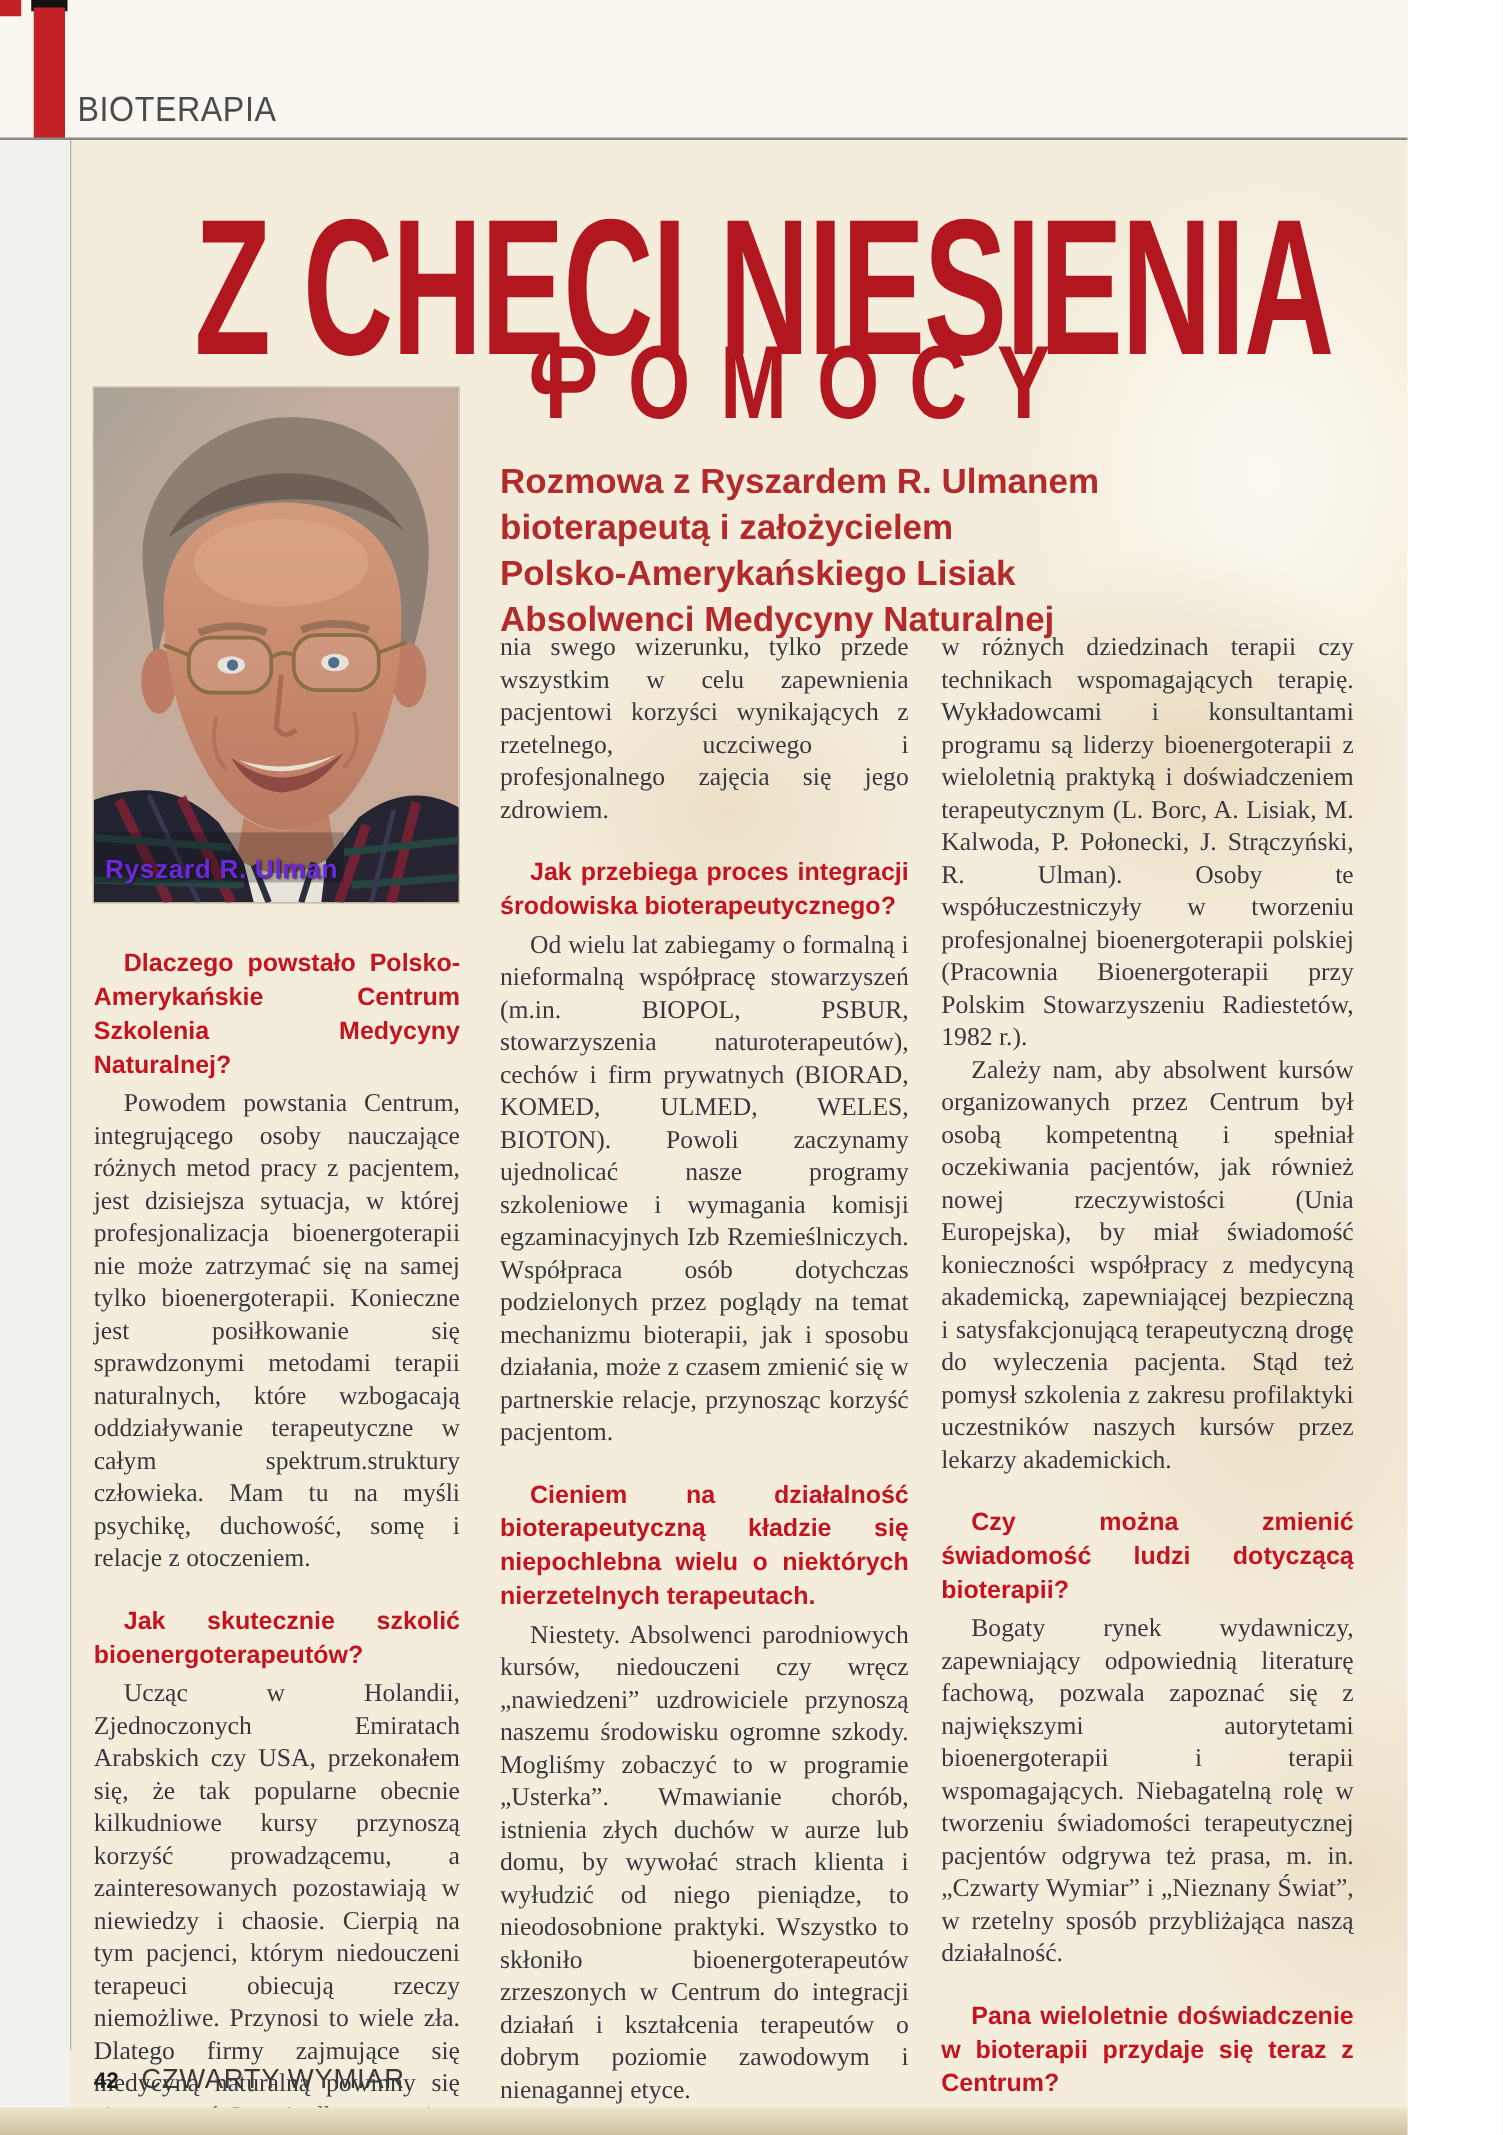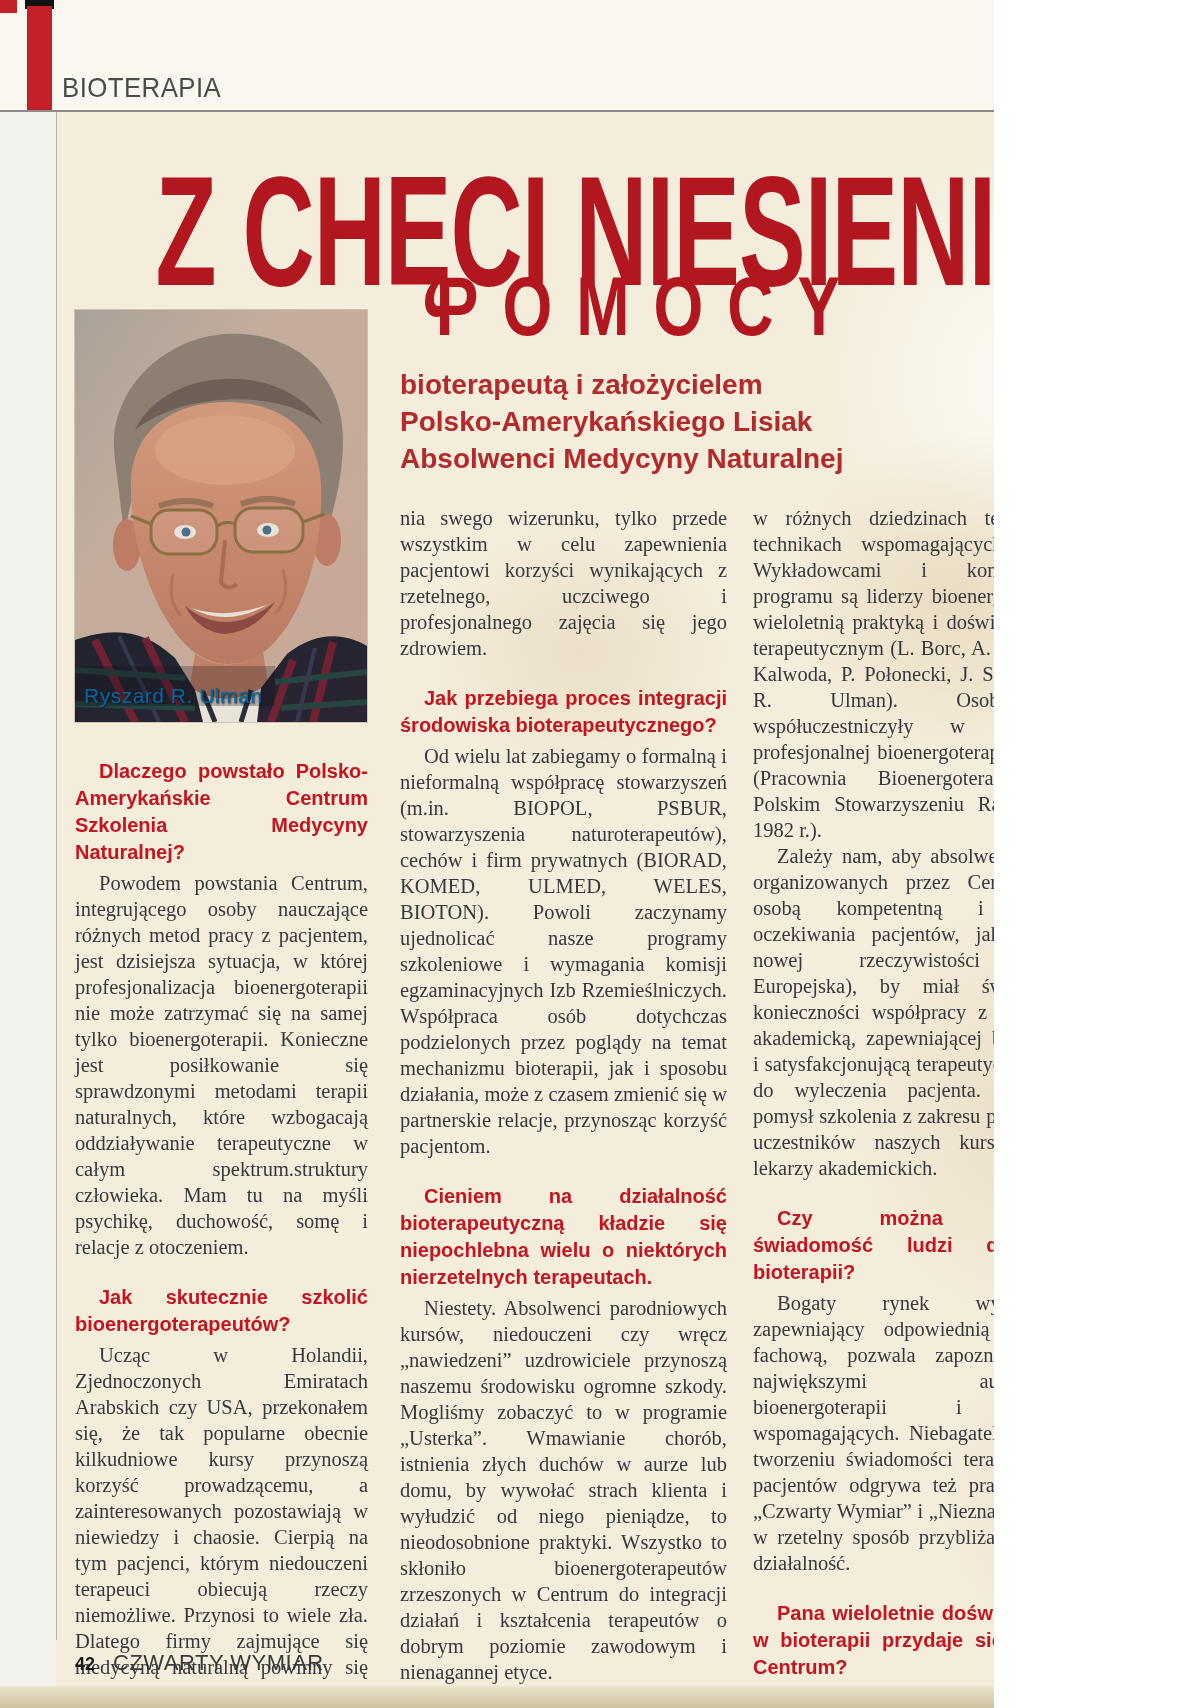--- a/index.html
+++ b/index.html
@@ -1,20 +1,20 @@
 <!DOCTYPE html>
 <html lang="pl"><head>
 <meta charset="utf-8">
 <style>
   * { margin:0; padding:0; box-sizing:border-box; }
   html,body { width:1202px; }
   body { font-family:"Liberation Serif", serif; }
 
   .page {
-    position:relative; width:994px; height:1708px;
+    position:relative; width:1126px; height:1708px;
     background:#f4eddb; overflow:hidden;
   }
 
   
   .top-band { position:absolute; left:0; top:0; width:1202px; height:111px; background:#f9f7ef; }
   .corner-red { position:absolute; left:0; top:0; width:17px; height:13px; background:#c32027; }
   .bar-black { position:absolute; left:25px; top:0; width:29px; height:9px; background:#121212; }
   .bar-red { position:absolute; left:27px; top:6px; width:25px; height:105px; background:#c32027; }
   .section-label {
     position:absolute; left:62px; top:72px;
@@ -63,22 +63,22 @@
     font-family:"Liberation Sans", sans-serif; font-weight:bold;
     font-size:28px; line-height:37px; color:#b32a2c;
   }
 
   
   .photo { position:absolute; left:75px; top:310px; width:292px; height:412px;
            box-shadow:0 0 0 1px rgba(90,70,50,0.25); }
   .photo svg { display:block; }
   .photo-caption {
     position:absolute; left:84px; top:684px;
-    font-family:"Liberation Sans", sans-serif; font-size:21px; font-weight:normal;
-    color:#0369a1; text-shadow:1px 1px 2px rgba(20,20,30,0.9);
+    font-family:"Liberation Sans", sans-serif; font-size:21px; font-weight:bold;
+    color:#6d28d9; text-shadow:1px 1px 2px rgba(20,20,30,0.9);
     letter-spacing:0.5px;
   }
 
   
   .col {
     position:absolute; text-align:justify;
     font-size:20.5px; line-height:26px; color:#38383f;
     hyphens:auto; -webkit-hyphens:auto;
   }
   .col-1 { left:75px;  top:758px; width:293px; }
@@ -122,20 +122,21 @@
   <div class="wm wm1"></div>
   <div class="wm wm2"></div>
   <div class="wm wm3"></div>
   <div class="wm wm4"></div>
   <div class="wm wm5"></div>
 
   <div class="title-line1">Z CHĘCI NIESIENIA</div>
   <div class="title-line2">POMOCY</div>
 
   <div class="subtitle">
+    <div>Rozmowa z Ryszardem R. Ulmanem</div>
     <div>bioterapeutą i założycielem</div>
     <div>Polsko-Amerykańskiego Lisiak</div>
     <div>Absolwenci Medycyny Naturalnej</div>
   </div>
 
   <div class="photo">
     <svg width="292" height="412" viewBox="0 0 292 412" xmlns="http://www.w3.org/2000/svg">
       <defs>
         <linearGradient id="bg" x1="0" y1="0" x2="1" y2="1">
           <stop offset="0" stop-color="#a9a298"></stop>

